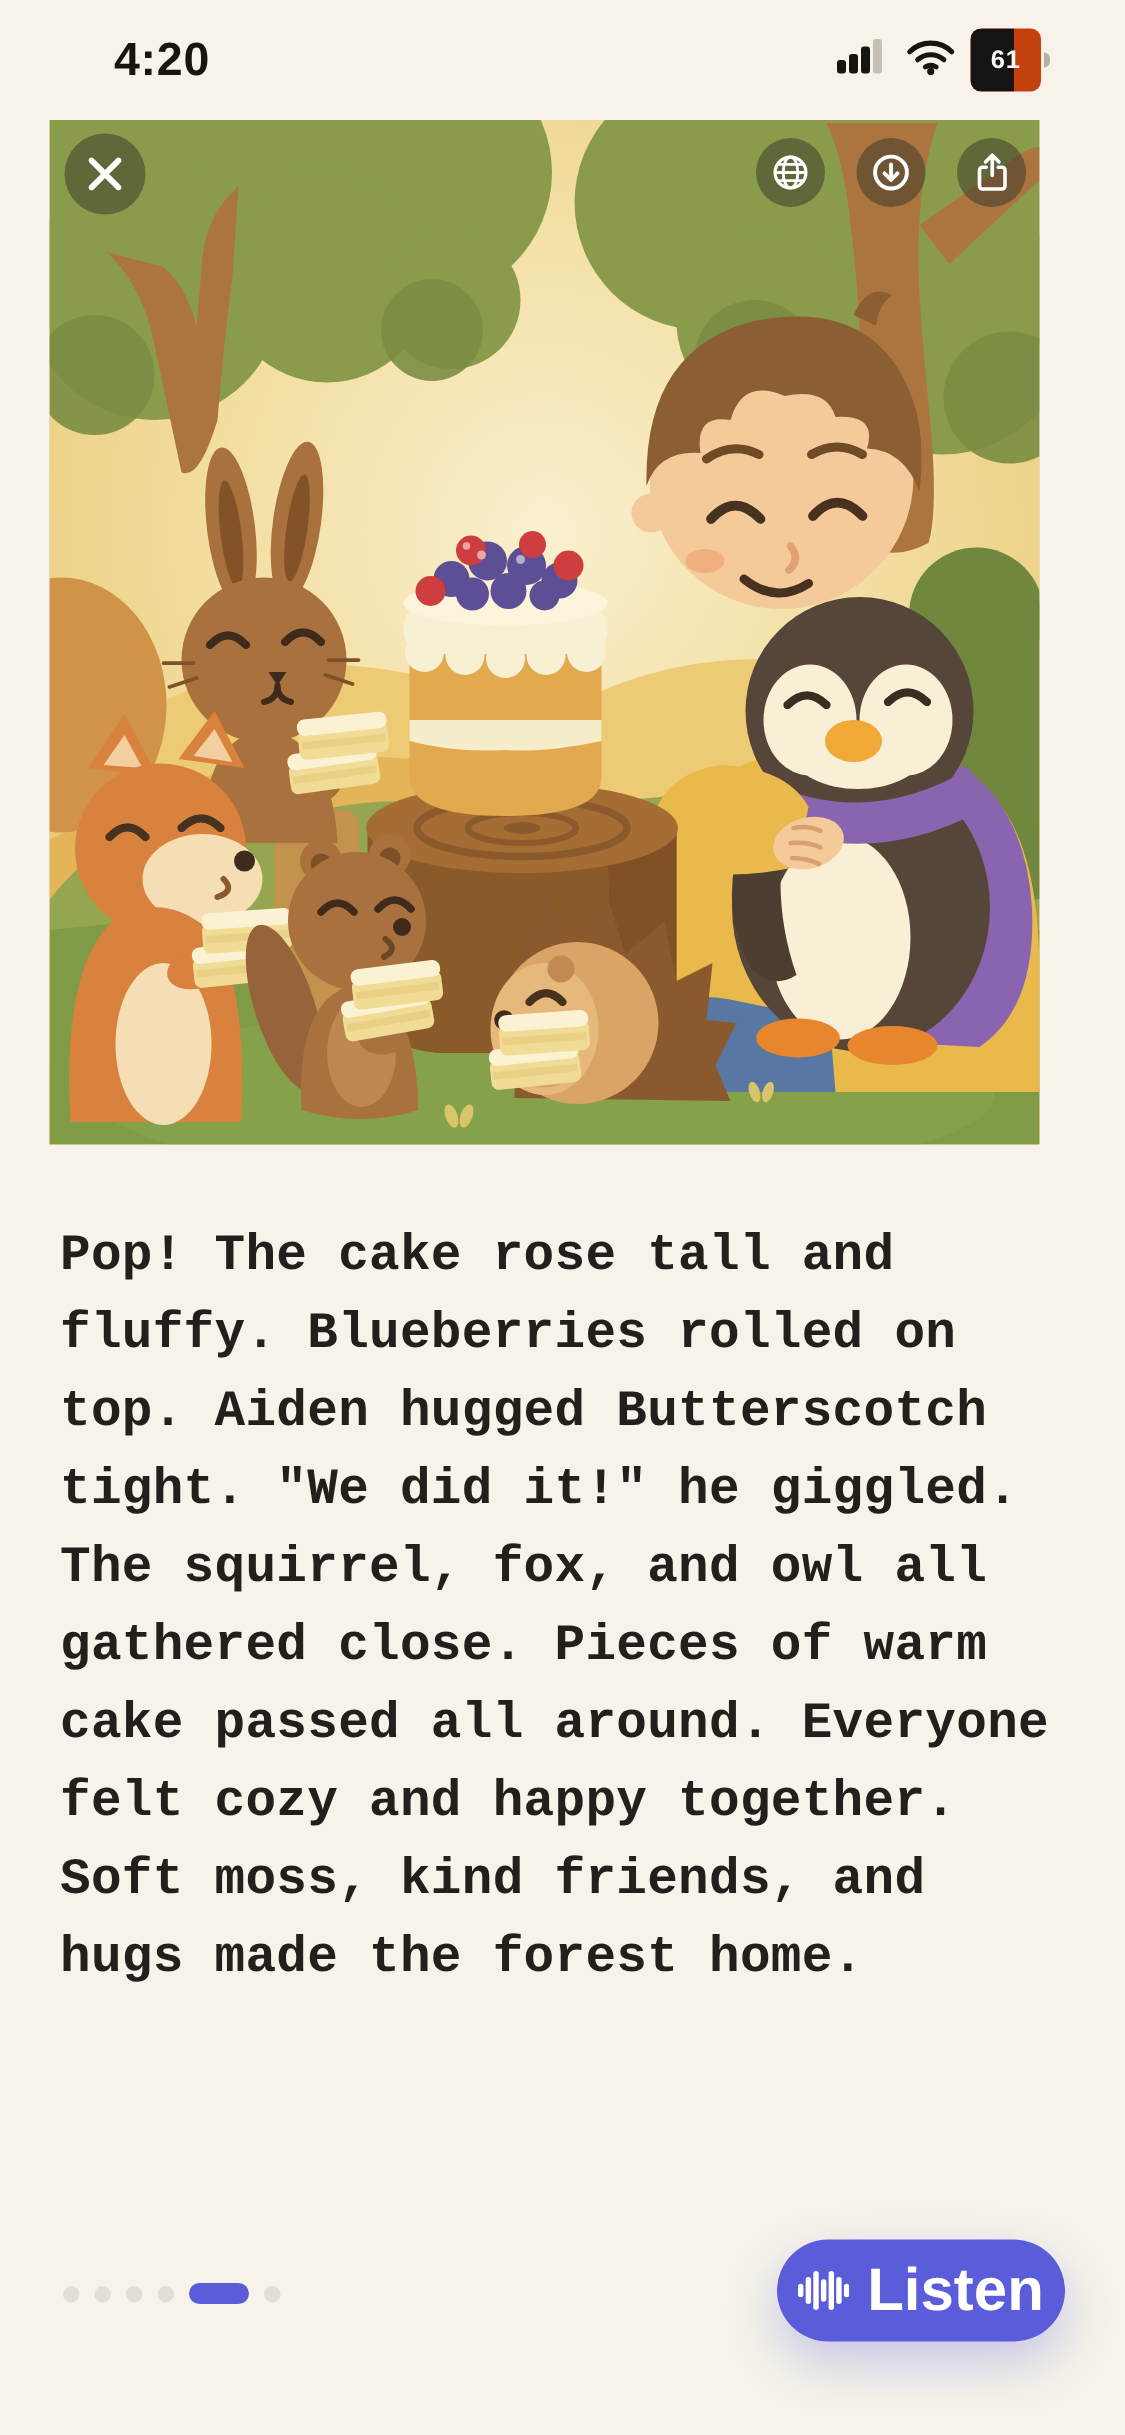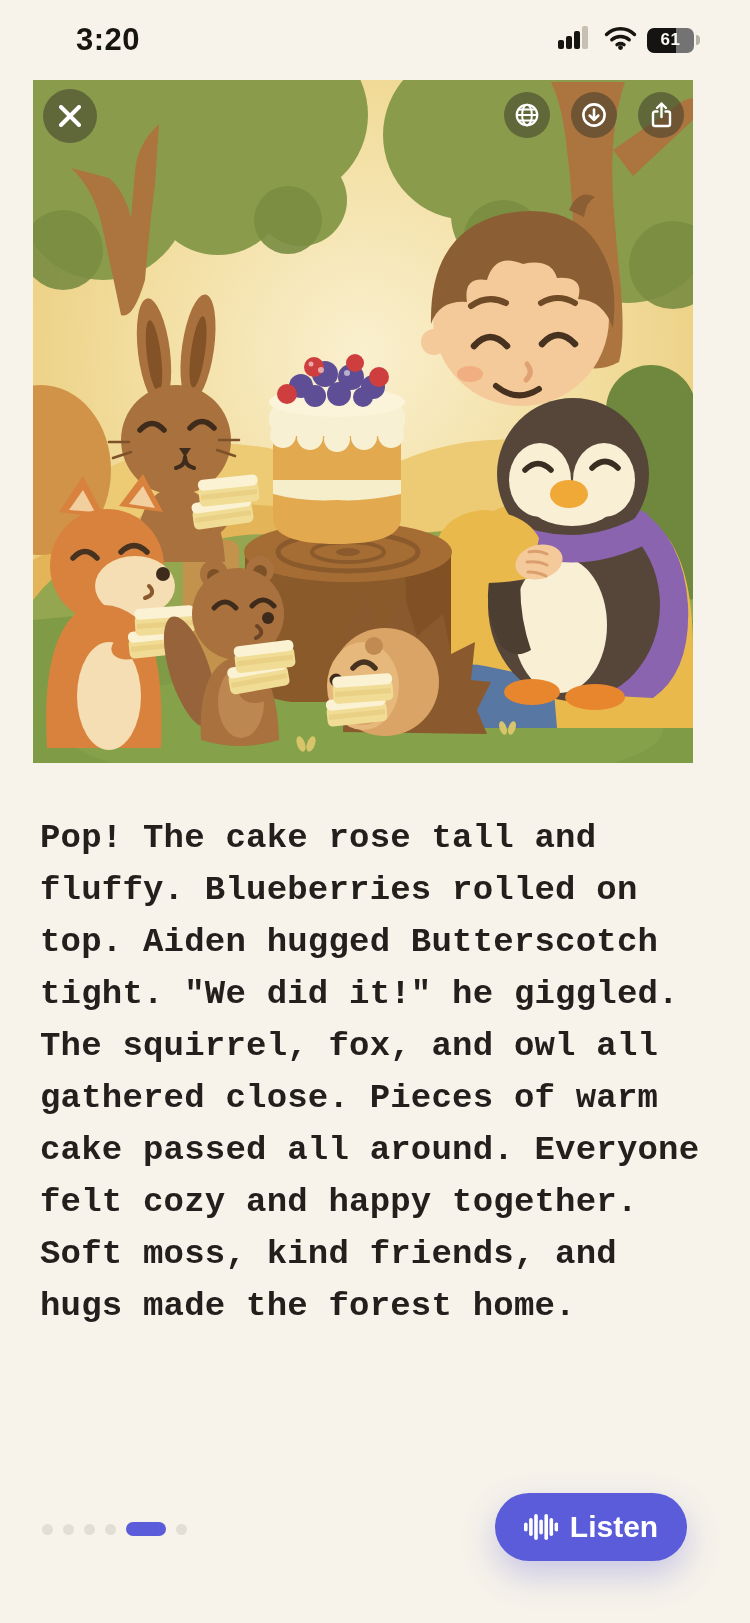--- a/index.html
+++ b/index.html
@@ -15,21 +15,21 @@
   
   .status-bar{
     position:absolute;top:0;left:0;right:0;height:70px;
     display:flex;align-items:center;justify-content:space-between;
     padding:10px 50px 0 76px;
   }
   .time{font-size:31px;font-weight:700;color:#17150f;letter-spacing:.5px;}
   .status-icons{display:flex;align-items:center;gap:10px;}
   .battery{display:flex;align-items:center;}
   .battery-body{
-    width:47px;height:25px;border-radius:7px;background:#737373;
+    width:47px;height:42px;border-radius:7px;background:#c2410c;
     position:relative;overflow:hidden;
   }
   .battery-level{position:absolute;top:0;bottom:0;left:0;background:#151413;border-radius:7px 0 0 7px;}
   .battery-num{
     position:absolute;inset:0;display:flex;align-items:center;justify-content:center;
     font-size:17px;font-weight:700;color:#fcfaf5;letter-spacing:.5px;
   }
   .battery-cap{width:4px;height:10px;background:#b7b1a4;border-radius:0 4px 4px 0;margin-left:2px;}
   
   .image-card{
@@ -53,33 +53,33 @@
     color:var(--ink);letter-spacing:.2px;
   }
   
   .page-dots{
     position:absolute;left:42px;top:1521px;height:16px;
     display:flex;align-items:center;gap:10px;
   }
   .dot{width:11px;height:11px;border-radius:6px;background:var(--dot);}
   .dot.active{width:40px;height:14px;border-radius:8px;background:var(--accent);}
   .listen-btn{
-    position:absolute;left:495px;top:1493px;width:192px;height:68px;
+    position:absolute;left:518px;top:1493px;width:192px;height:68px;
     border:none;border-radius:34px;background:var(--accent);cursor:pointer;
     display:flex;align-items:center;justify-content:center;gap:12px;
     color:#fff;font-family:"Liberation Sans",sans-serif;
-    font-size:30px;font-weight:700;
+    font-size:40px;font-weight:700;
     box-shadow:0 14px 34px rgba(90,92,217,.30);
   }
 </style>
 </head>
 <body>
 
 <div class="status-bar">
-  <span class="time">3:20</span>
+  <span class="time">4:20</span>
   <span class="status-icons">
     <span>
       <svg width="36" height="24" viewBox="0 0 36 24">
         <rect x="0" y="14" width="6" height="9" rx="2" fill="#17150f"></rect>
         <rect x="8" y="10" width="6" height="13" rx="2" fill="#17150f"></rect>
         <rect x="16" y="5" width="6" height="18" rx="2" fill="#17150f"></rect>
         <rect x="24" y="0" width="6" height="23" rx="2" fill="#c6c0b2"></rect>
       </svg>
     </span>
     <span>

